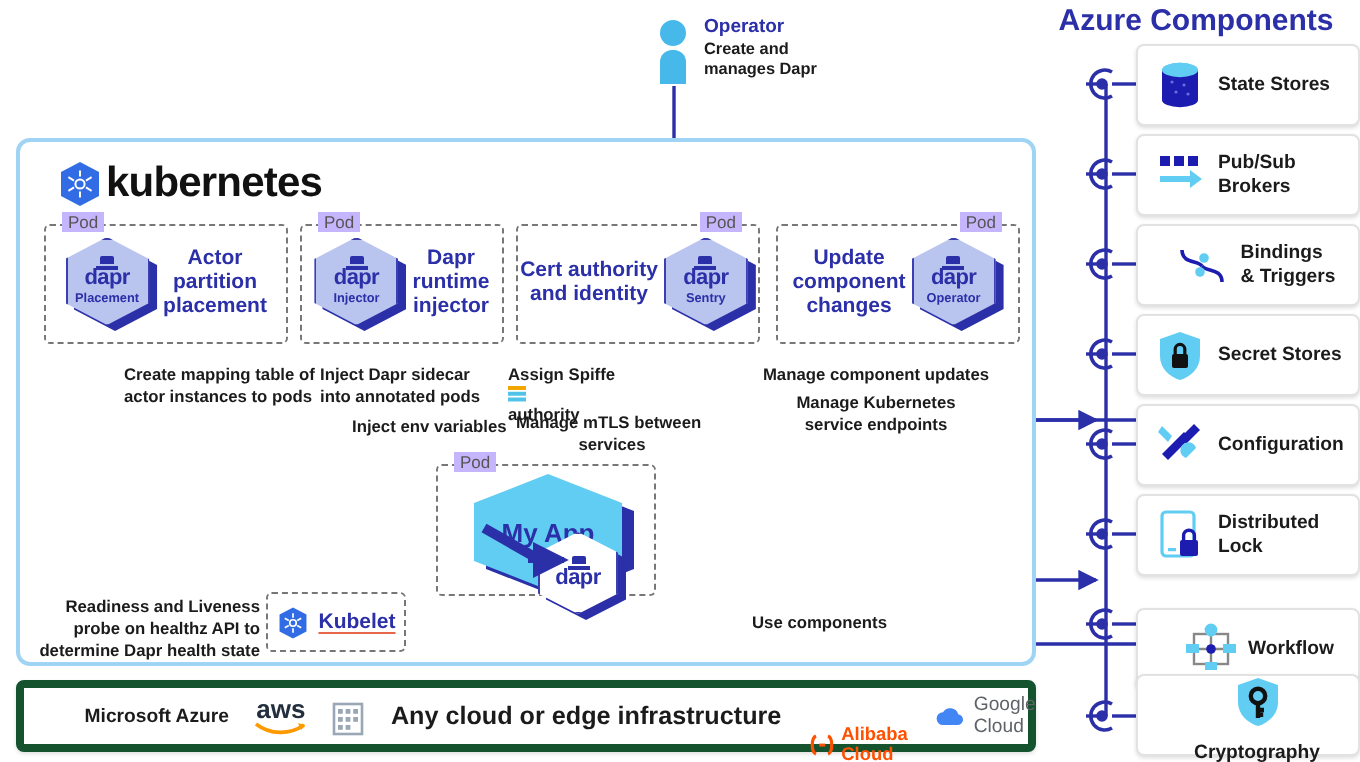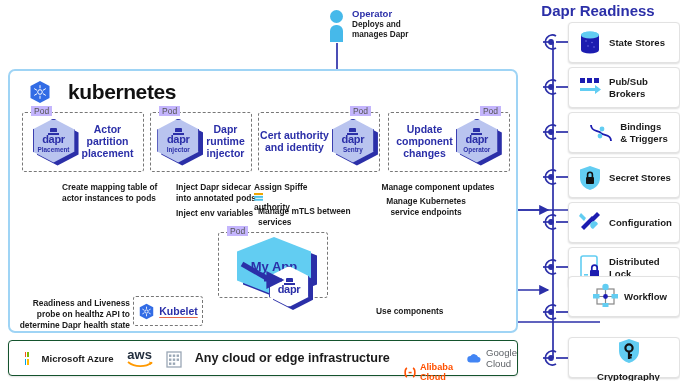--- a/index.html
+++ b/index.html
@@ -4,21 +4,21 @@
 <style>
   html,body{margin:0;padding:0;background:#ffffff;}
   body{width:680px;height:381px;position:relative;overflow:hidden;
        font-family:"Liberation Sans",sans-serif;color:#1b1b1b;}
   .abs{position:absolute;}
 
   
   #k8s-panel{left:8px;top:69px;width:510px;height:264px;
     border:2px solid #9fd4f5;border-radius:7px;background:#fff;box-sizing:border-box;}
 
-  #k8s-logo-wrap{left:28px;top:80px;display:flex;align-items:center;gap:16px;}
+  #k8s-logo-wrap{left:28px;top:80px;display:flex;align-items:center;gap:1px;}
   #k8s-logo-wrap .kname{font-size:21px;font-weight:700;letter-spacing:-.4px;color:#111;}
 
   
   .pod{position:absolute;border:1.4px dashed #777;border-radius:3px;background:#fff;box-sizing:border-box;}
   .pod-label{position:absolute;top:-7px;background:#c4b5fd;padding:0 3px;font-size:8.5px;color:#555;}
   .pod-inner{position:absolute;inset:0;display:flex;align-items:center;justify-content:center;gap:3px;}
   .pod-text{font-size:10.5px;font-weight:700;color:#2b2fa8;line-height:1.12;text-align:center;}
 
   
   .hexwrap{position:relative;width:46px;height:47px;flex:0 0 auto;}
@@ -73,21 +73,21 @@
   #dapr-title{left:516px;top:2px;width:164px;text-align:center;
      font-size:15px;font-weight:700;color:#2b2fa8;}
   .comp{position:absolute;left:568px;width:112px;height:41px;background:#fff;
      border:1px solid #e2e2e2;border-radius:4px;box-shadow:0 1px 2px rgba(0,0,0,.14);
      display:flex;align-items:center;gap:7px;padding-left:9px;box-sizing:border-box;}
   .comp .clabel{font-size:9.6px;font-weight:700;color:#1b1b1b;line-height:1.18;}
   .ci{width:24px;height:26px;flex:0 0 auto;position:relative;}
 
   
   #cloudbar{left:8px;top:340px;width:510px;height:36px;background:#fff;
-    border:1px solid #14532d;border-radius:4px;box-shadow:0 1px 2px rgba(0,0,0,.12);
+    border:4px solid #14532d;border-radius:4px;box-shadow:0 1px 2px rgba(0,0,0,.12);
     display:flex;align-items:center;gap:13px;padding-left:16px;box-sizing:border-box;}
   #cloudbar .lbl{font-size:9.6px;font-weight:700;color:#1b1b1b;white-space:nowrap;}
   #cloudbar .big{font-size:12.6px;font-weight:700;}
   .msq{width:13px;height:13px;display:grid;grid-template-columns:1fr 1fr;grid-template-rows:1fr 1fr;gap:1.3px;}
   .msq i{display:block;}
   svg{display:block;overflow:visible;}
 </style>
 </head>
 <body>
 
@@ -163,21 +163,21 @@
     <path d="M556,352 a7,7 0 1,0 0,12"></path>
       <circle cx="551" cy="358" r="2" fill="#2b2fa8"></circle>
   </g>
 </svg>
 
 <div class="abs" id="operator">
   <div class="head"></div>
   <div class="body"></div>
   <div class="t1">Operator</div>
   <div class="t2">
-    <span>Deploys and</span><br>
+    <span>Create and</span><br>
     <span>manages Dapr</span>
   </div>
 </div>
 
 <div class="abs" id="k8s-panel"></div>
 
 <div class="abs" id="k8s-logo-wrap">
   <svg width="24" height="24" viewBox="0 0 24 24">
     <path d="M12 1 21.5 6 21.5 18 12 23 2.5 18 2.5 6 z" fill="#326ce5"></path>
     <g fill="#fff" stroke="#fff" stroke-width="1">
@@ -273,46 +273,46 @@
       </div>
     </div>
   </div>
 </div>
 
 <div class="cap" style="left:62px;top:182px;width:140px;">
   <span>Create mapping table of</span><br>
   <span>actor instances to pods</span>
 </div>
 
-<div class="cap" style="left:176px;top:182px;width:100px;">
+<div class="cap" style="left:160px;top:182px;width:100px;">
   <span>Inject Dapr sidecar</span><br>
   <span>into annotated pods</span>
 </div>
 <div class="cap" style="left:176px;top:208px;width:110px;">
   <span>Inject env variables</span>
 </div>
 
 <div class="cap" style="left:254px;top:182px;width:100px;">
   <span>Assign Spiffe</span>
   <svg width="9" height="9" viewBox="0 0 10 10" style="vertical-align:-1px;">
     <rect x="0" y="0" width="10" height="2.2" fill="#f0a500"></rect>
     <rect x="0" y="3.2" width="10" height="2.2" fill="#4fc3e8"></rect>
     <rect x="0" y="6.4" width="10" height="2.2" fill="#4fc3e8"></rect>
   </svg>
   <span>authority</span>
 </div>
 <div class="cap" style="left:258px;top:206px;width:96px;">
   <span>Manage mTLS between</span><br>
-  <span style="display:inline-block;width:100%;text-align:left;">services</span>
+  <span style="display:inline-block;width:100%;text-align:center;">services</span>
 </div>
 
 <div class="cap c" style="left:368px;top:182px;width:140px;">
   <span>Manage component updates</span>
 </div>
-<div class="cap c" style="left:356px;top:196px;width:140px;">
+<div class="cap c" style="left:368px;top:196px;width:140px;">
   <span>Manage Kubernetes</span><br>
   <span>service endpoints</span>
 </div>
 
 <div class="cap r" style="left:16px;top:298px;width:114px;">
   <span>Readiness and Liveness</span><br>
   <span>probe on healthz API to</span><br>
   <span>determine Dapr health state</span>
 </div>
 
@@ -351,21 +351,21 @@
       <path d="M12 1 21.5 6 21.5 18 12 23 2.5 18 2.5 6 z" fill="#326ce5"></path>
       <g fill="#fff" stroke="#fff" stroke-width="1.2">
         <circle cx="12" cy="12" r="2.3" fill="none"></circle>
         <path d="M12 5.2 L12 8.3 M12 15.7 L12 18.8 M6.2 8.6 L9 10.3 M15 13.7 L17.8 15.4 M6.2 15.4 L9 13.7 M15 10.3 L17.8 8.6"></path>
       </g>
     </svg>
     <span class="klabel">Kubelet</span>
   </div>
 </div>
 
-<div class="abs" id="dapr-title">Dapr Readiness</div>
+<div class="abs" id="dapr-title">Azure Components</div>
 
 <div class="comp" style="top:22px;">
   <span class="ci">
     <svg width="24" height="26" viewBox="0 0 24 26">
       <ellipse cx="12" cy="5" rx="9" ry="3.6" fill="#62cdf2"></ellipse>
       <path d="M3,5 L3,20 a9,3.6 0 0 0 18,0 L21,5 z" fill="#1c1cb0"></path>
       <ellipse cx="12" cy="5" rx="9" ry="3.6" fill="#62cdf2"></ellipse>
       <g fill="#6d6de0">
           <circle cx="8" cy="11" r=".8"></circle>
           <circle cx="14" cy="12.5" r=".8"></circle>
@@ -444,21 +444,21 @@
       <rect x="12" y="15" width="9" height="8" rx="1" fill="#1c1cb0"></rect>
       <path d="M13.8,15 L13.8,12.8 a2.7,2.7 0 0 1 5.4,0 L19.2,15" stroke="#1c1cb0" stroke-width="1.7" fill="none"></path>
     </svg>
   </span>
   <span class="clabel">
     <span>Distributed</span><br>
     <span>Lock</span>
   </span>
 </div>
 
-<div class="comp" style="top:276px;padding-left:24px;">
+<div class="comp" style="top:304px;padding-left:24px;">
   <span class="ci">
     <svg width="26" height="24" viewBox="0 0 26 24">
       <rect x="4" y="5" width="17" height="15" fill="none" stroke="#888" stroke-width="1.2"></rect>
       <path d="M12.5,5 L12.5,20 M4,12.5 L21,12.5" stroke="#888" stroke-width="1.2"></path>
       <circle cx="12.5" cy="3" r="3.2" fill="#62cdf2"></circle>
       <rect x="0" y="10" width="6.5" height="4.5" fill="#62cdf2"></rect>
       <rect x="18.5" y="10" width="6.5" height="4.5" fill="#62cdf2"></rect>
       <rect x="9.5" y="19" width="6" height="4" fill="#62cdf2"></rect>
       <circle cx="12.5" cy="12.5" r="2.4" fill="#1c1cb0"></circle>
     </svg>

